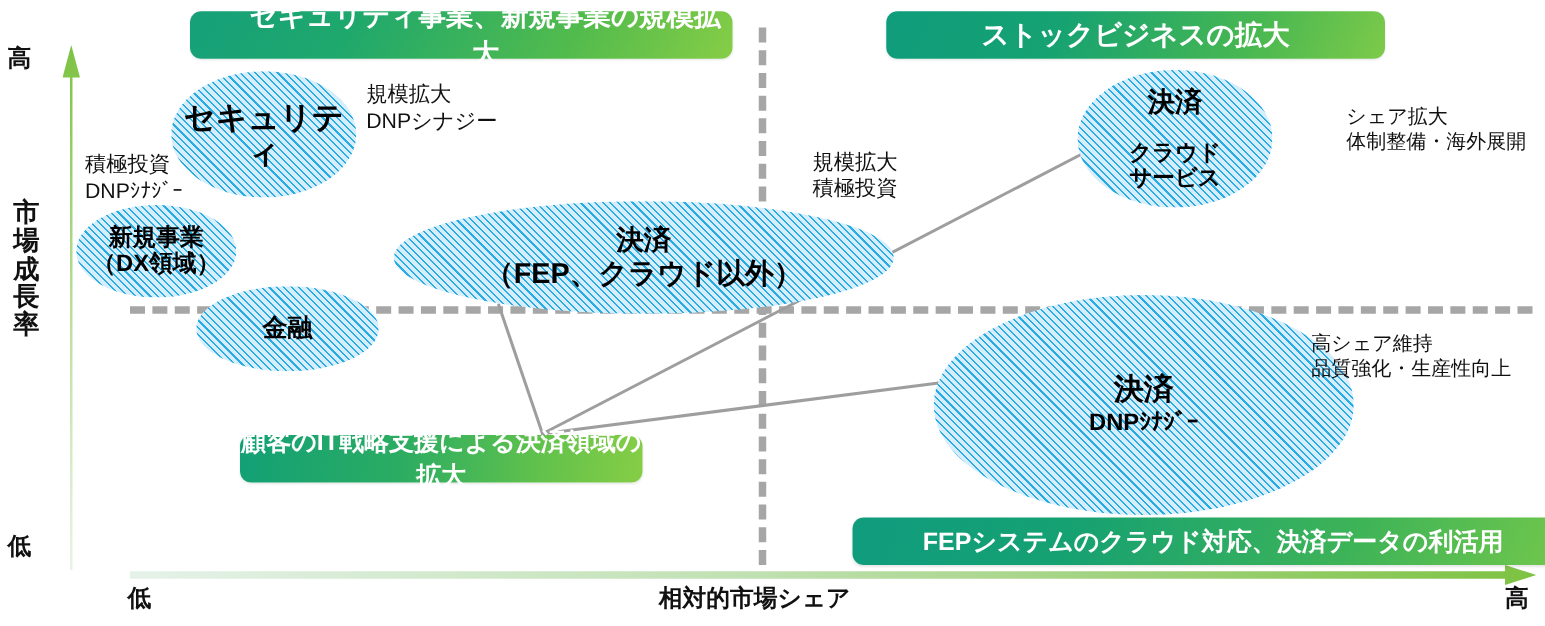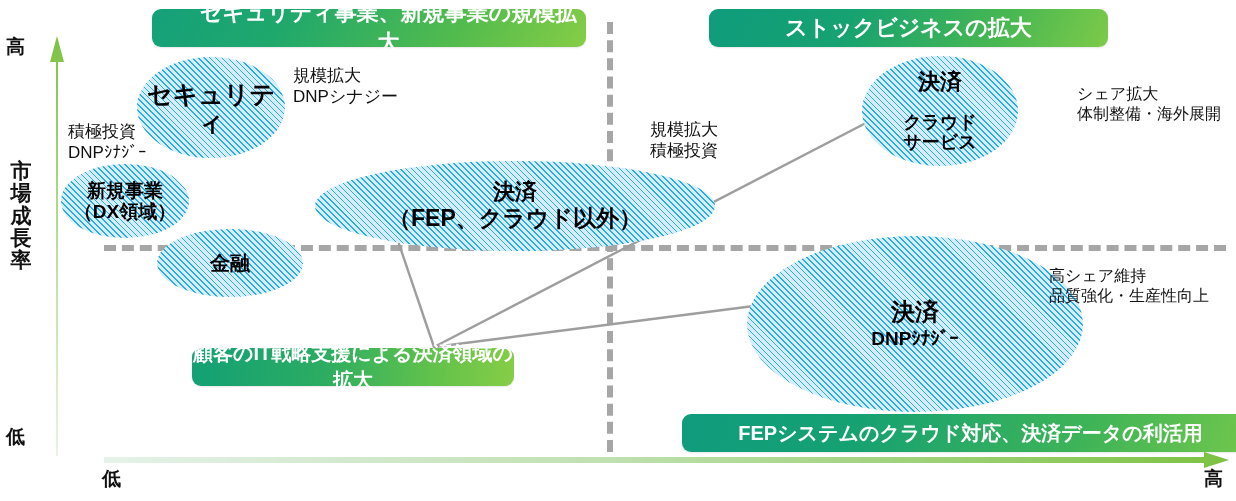--- a/index.html
+++ b/index.html
@@ -194,20 +194,21 @@
   <div class="axis-cap" id="y-low">低</div>
   <div class="axis-cap" id="x-low">低</div>
   <div class="axis-cap" id="x-high">高</div>
   <div class="axis-title-y">
       <div>市</div>
       <div>場</div>
       <div>成</div>
       <div>長</div>
       <div>率</div>
     </div>
+  <div class="axis-title-x">相対的市場シェア</div>
 
   <div class="dash-h"></div>
   <div class="dash-v"></div>
 
   <svg id="connectors" viewBox="0 0 1236 501">
     <g stroke="#9e9e9e" stroke-width="2.4" fill="none" stroke-linecap="round">
       <line x1="434" y1="347" x2="399" y2="244"></line>
       <line x1="434" y1="347" x2="864" y2="124"></line>
       <line x1="434" y1="347" x2="754" y2="306"></line>
     </g>

